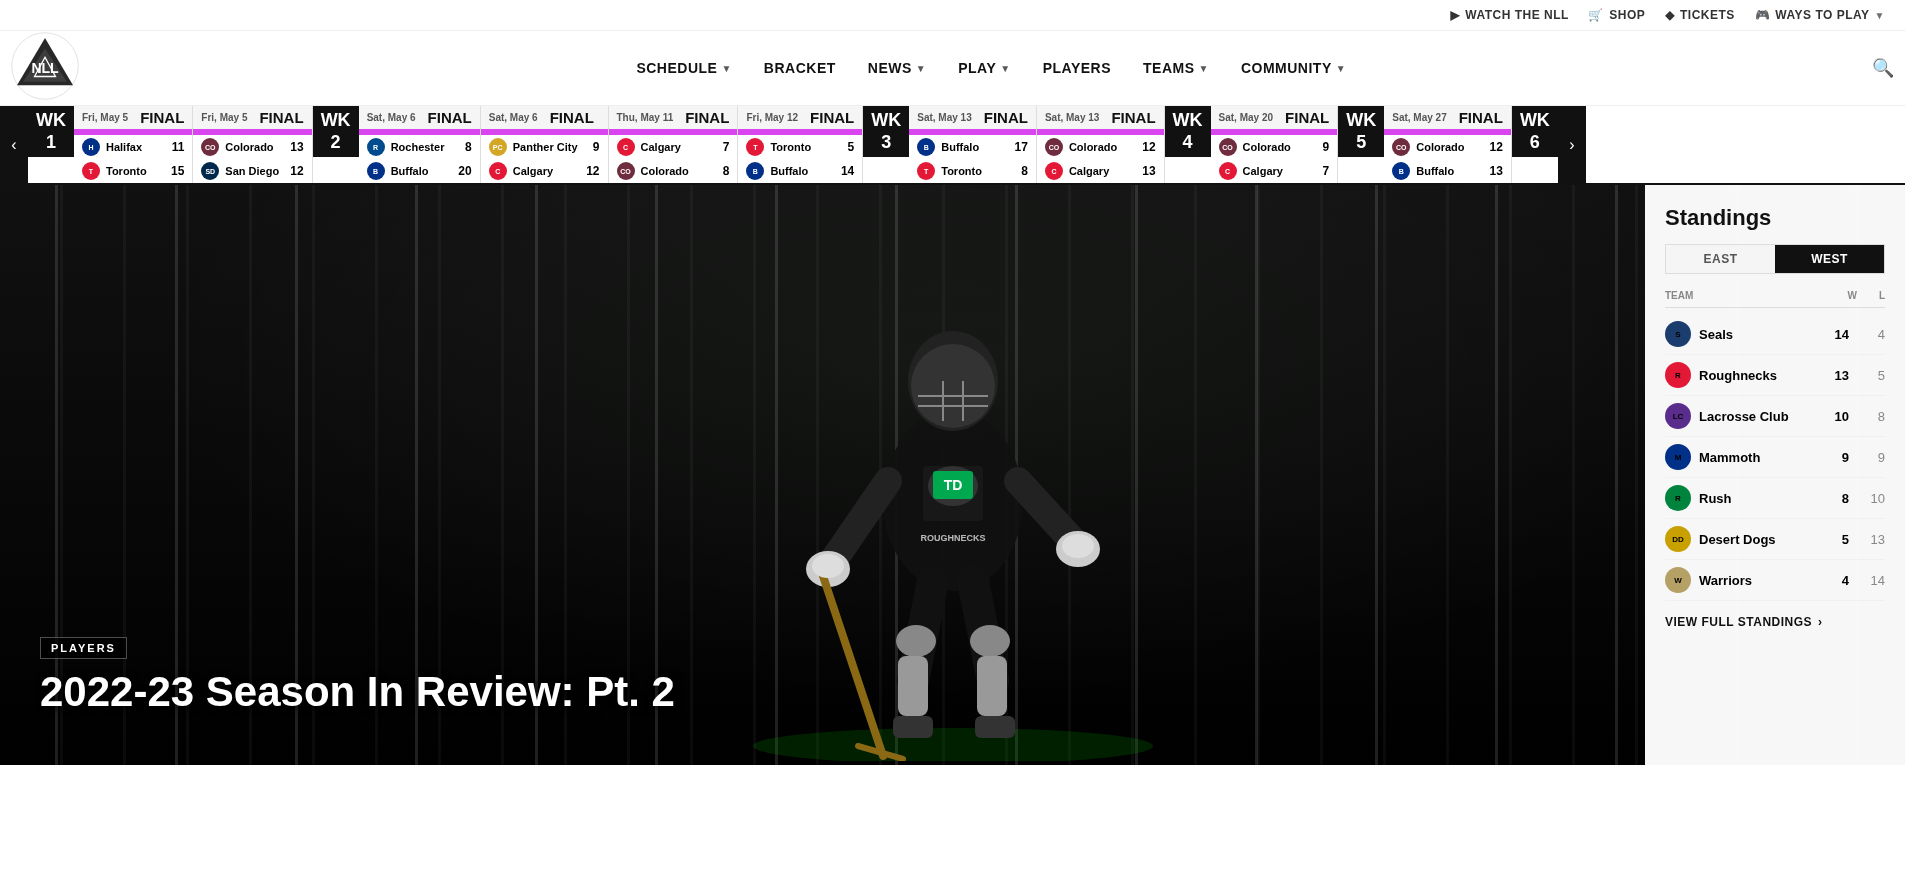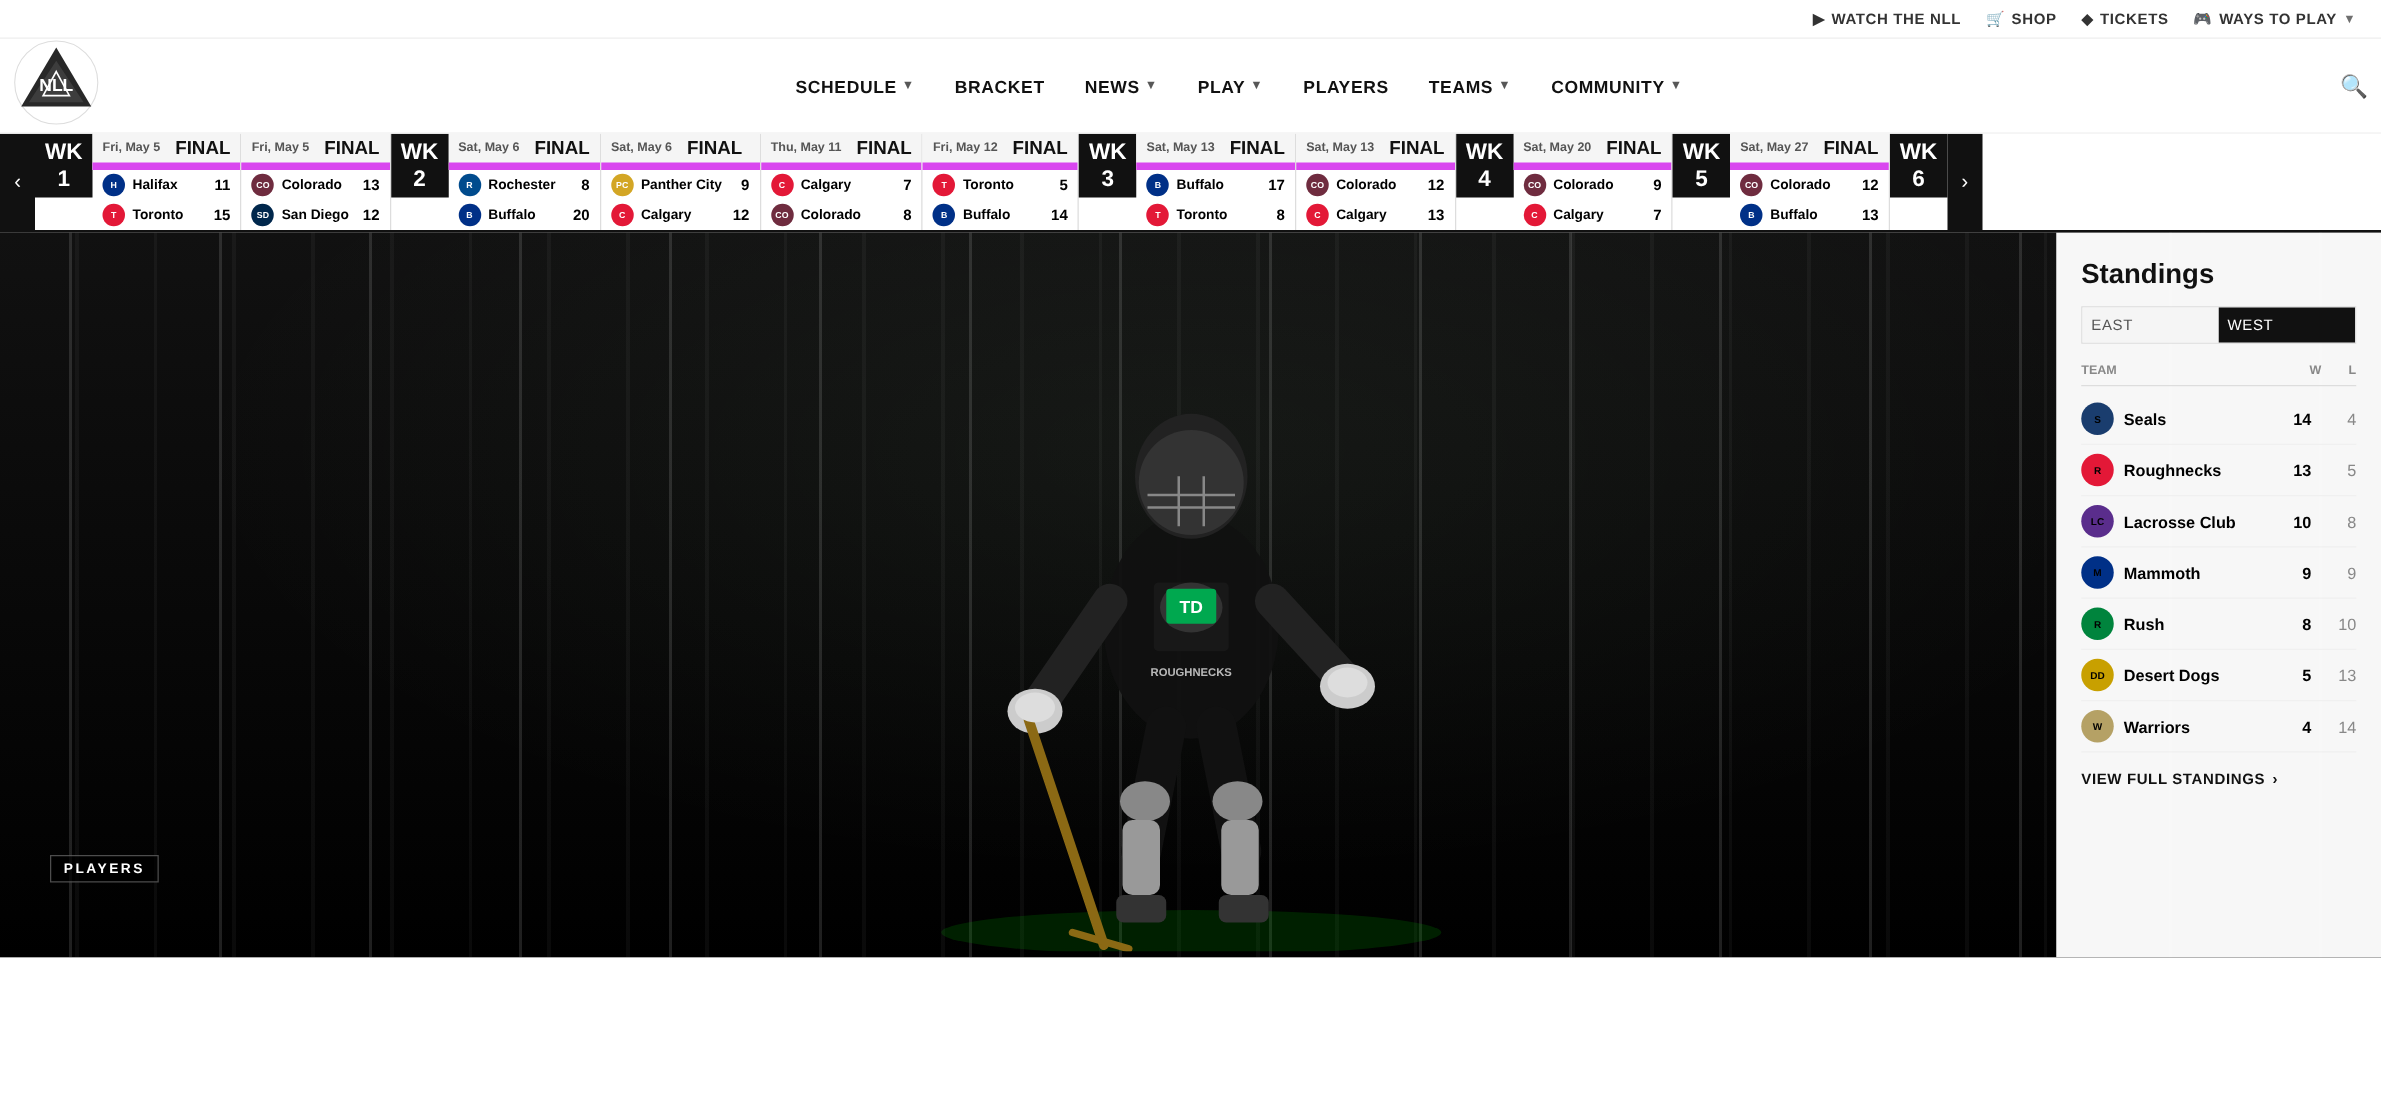--- a/index.html
+++ b/index.html
@@ -222,23 +222,23 @@
       color: #111;
     }
     .standings-tabs {
       display: flex;
       margin-bottom: 16px;
       border: 1px solid #ddd;
     }
     .standings-tab {
       flex: 1;
       padding: 7px;
-      text-align: left;
+      text-align: center;
       font-size: 12px;
-      font-weight: 400;
+      font-weight: 700;
       cursor: pointer;
       letter-spacing: 0.5px;
     }
     .standings-tab.active {
       background: #111;
       color: #fff;
     }
     .standings-tab:not(.active) {
       background: #f5f5f5;
       color: #555;
@@ -664,20 +664,21 @@
 
       <text x="250" y="340" text-anchor="middle" fill="#fff" font-size="9" font-weight="700" font-family="Arial" opacity="0.7">ROUGHNECKS</text>
 
       <ellipse cx="125" cy="365" rx="16" ry="12" fill="#ddd"></ellipse>
       <ellipse cx="375" cy="345" rx="16" ry="12" fill="#ddd"></ellipse>
     </svg>
   </div>
 
   <div class="hero-content">
     <div class="hero-tag">PLAYERS</div>
+    <h1 class="hero-title">2022-23 Season In Review: Pt. 2</h1>
   </div>
 
   <div class="standings-sidebar">
     <h2 class="standings-title">Standings</h2>
     <div class="standings-tabs">
       <div class="standings-tab">EAST</div>
       <div class="standings-tab active">WEST</div>
     </div>
     <div class="standings-header">
       <span class="sh-team">TEAM</span>

